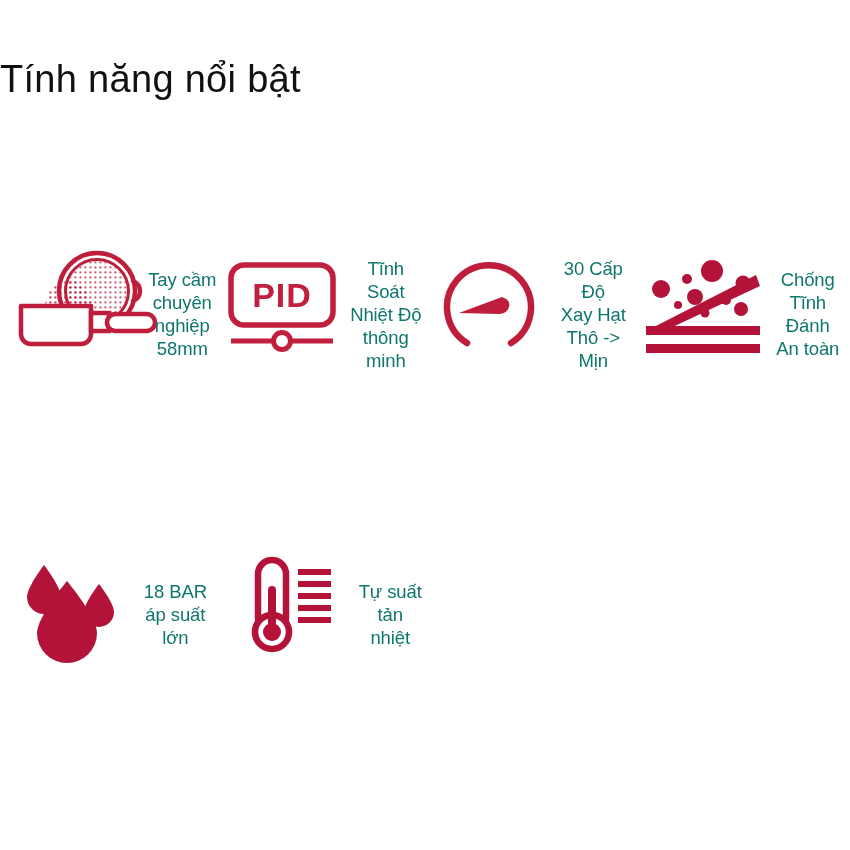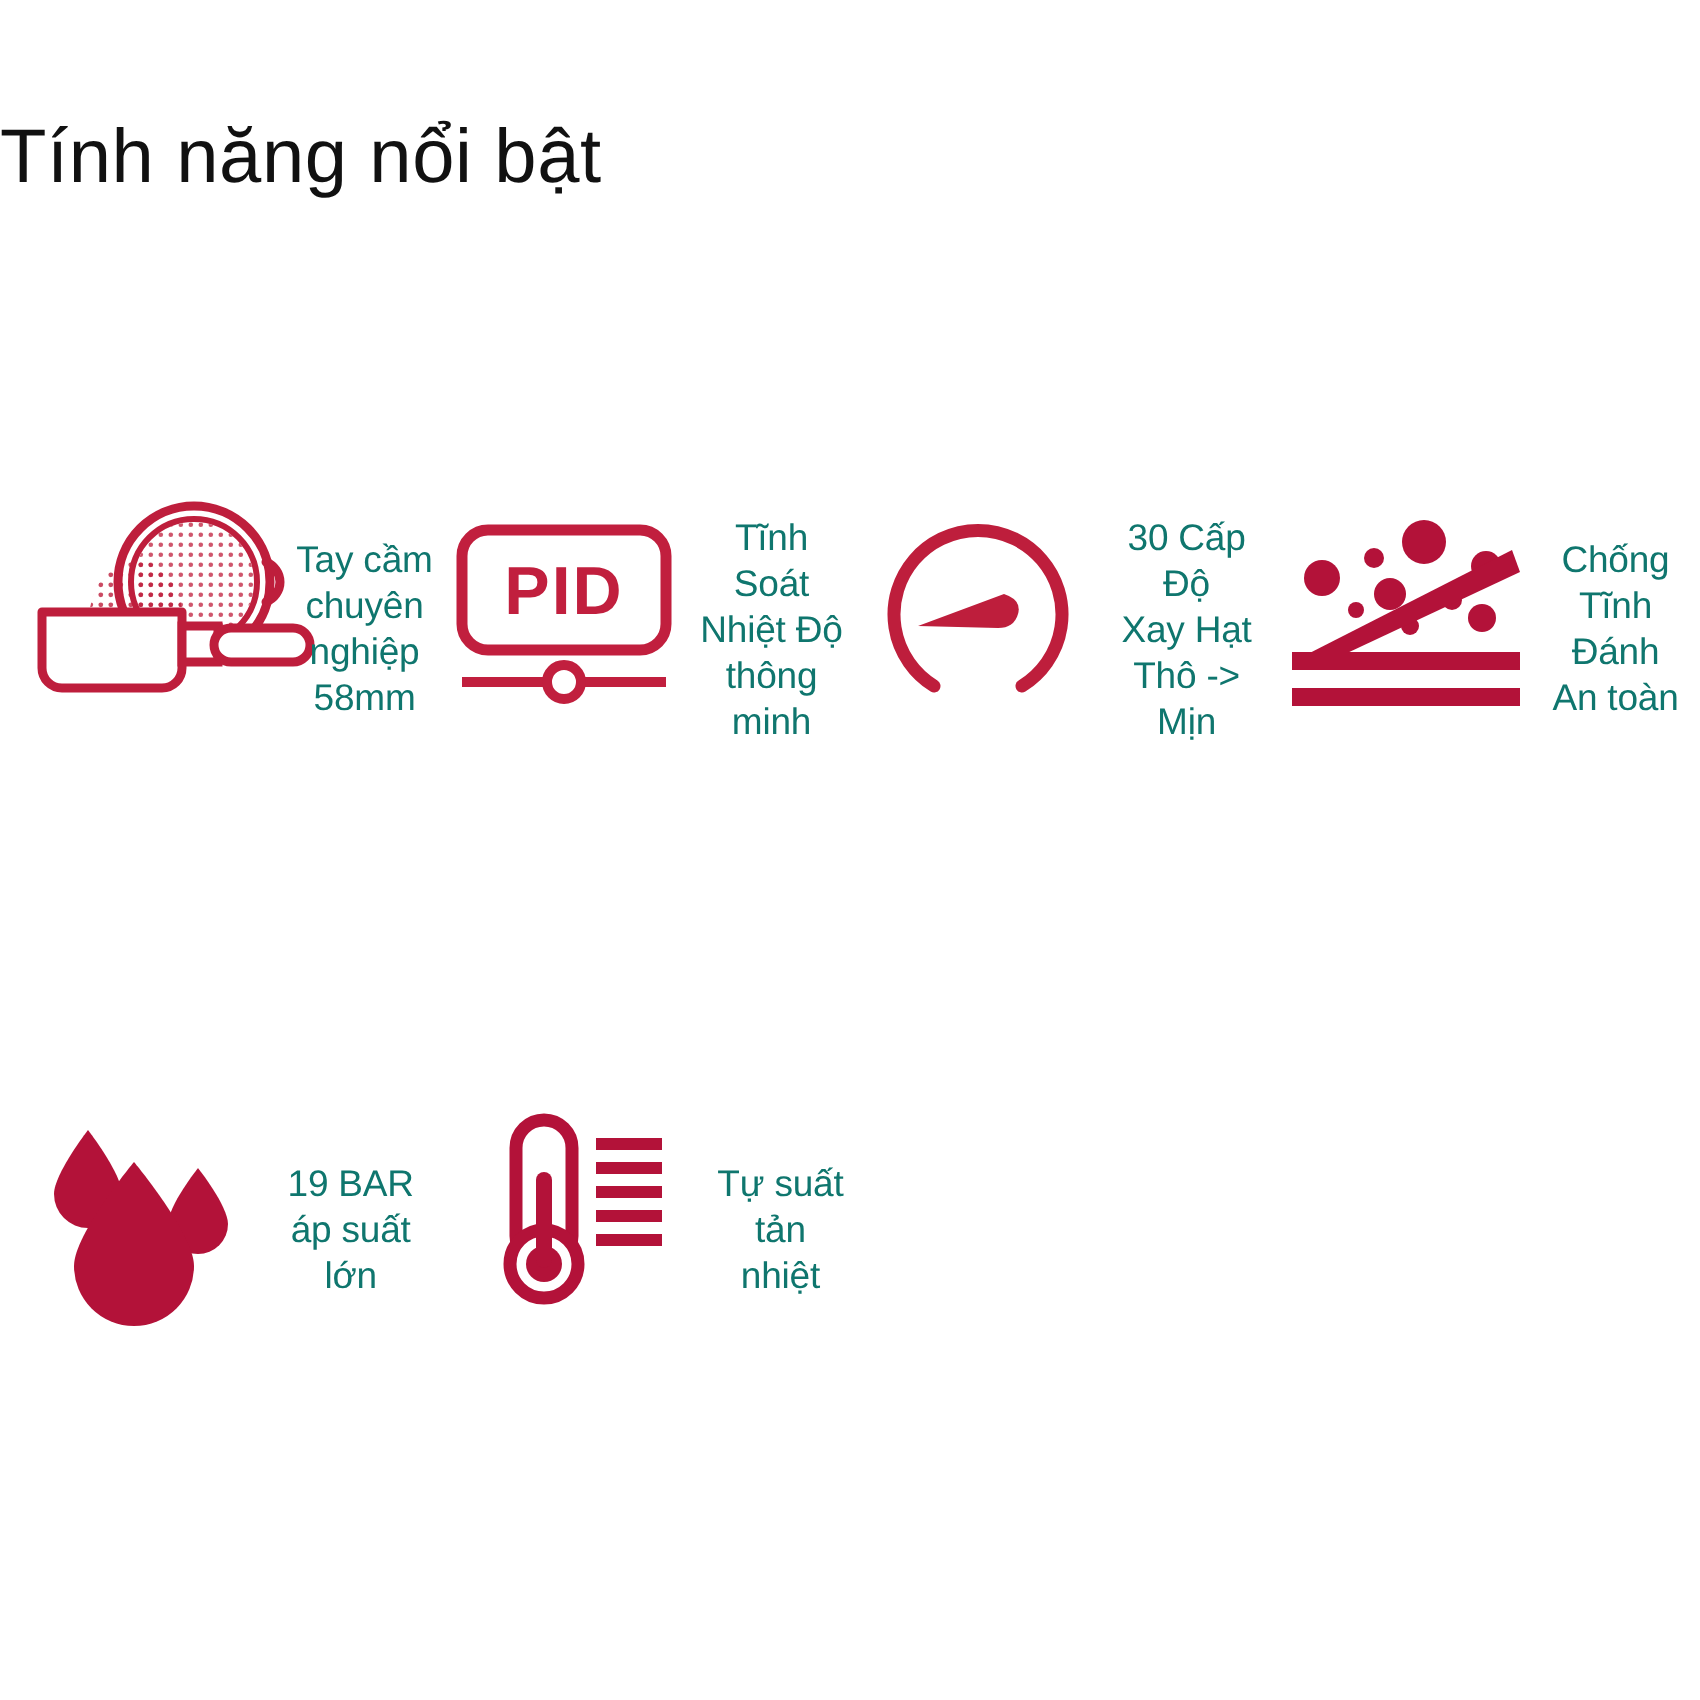--- a/index.html
+++ b/index.html
@@ -174,21 +174,21 @@
       <div class="icon-box">
         <svg width="120" height="110" viewBox="0 0 120 110" fill="none">
 
           <path d="M33 12 C 33 12, 16 34, 16 44 a 17 17 0 0 0 34 0 C 50 34, 33 12, 33 12 Z" fill="#B31239"></path>
 
           <path d="M88 31 C 88 31, 73 50, 73 59 a 15 15 0 0 0 30 0 C 103 50, 88 31, 88 31 Z" fill="#B31239"></path>
 
           <path d="M56 28 C 56 28, 26 64, 26 80 a 30 30 0 0 0 60 0 C 86 64, 56 28, 56 28 Z" fill="#B31239"></path>
         </svg>
       </div>
-      <div class="caption">19 BAR
+      <div class="caption">18 BAR
 áp suất lớn</div>
     </div>
 
 
 
     <div class="feature">
       <div class="icon-box">
         <svg width="115" height="112" viewBox="0 0 115 112" fill="none">
 
           <path d="M30 22 a 14 14 0 0 1 28 0 V 66 a 14 14 0 1 1 -28 0 Z" fill="none" stroke="#B31239" stroke-width="6.5"></path>

